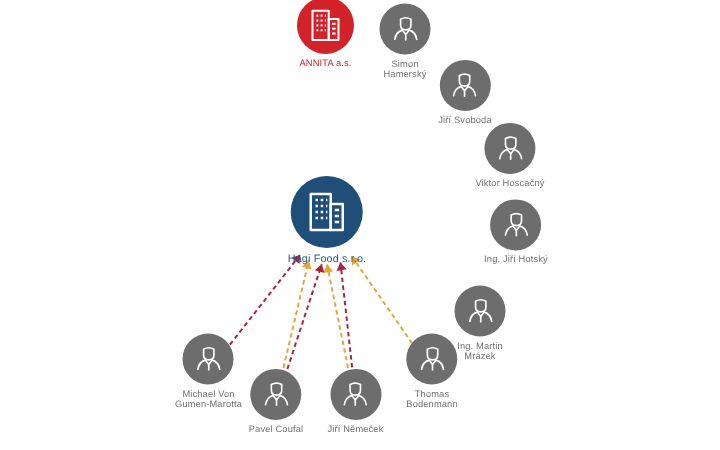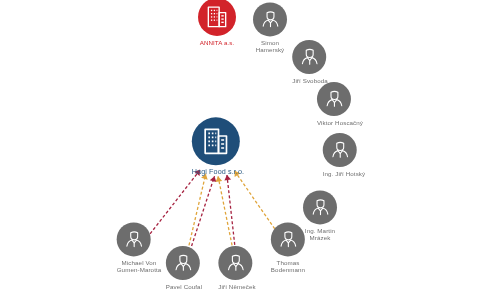--- a/index.html
+++ b/index.html
@@ -21,20 +21,21 @@
     top: 0;
     width: 480px;
     height: 300px;
     pointer-events: none;
   }
   .node {
     position: absolute;
     transform: translate(-50%, -50%);
     display: flex;
     flex-direction: column;
+    align-items: center;
   }
   .node-circle {
     border-radius: 50%;
     display: flex;
     align-items: center;
     justify-content: center;
     box-sizing: border-box;
   }
   .node-label {
     margin-top: 3px;

